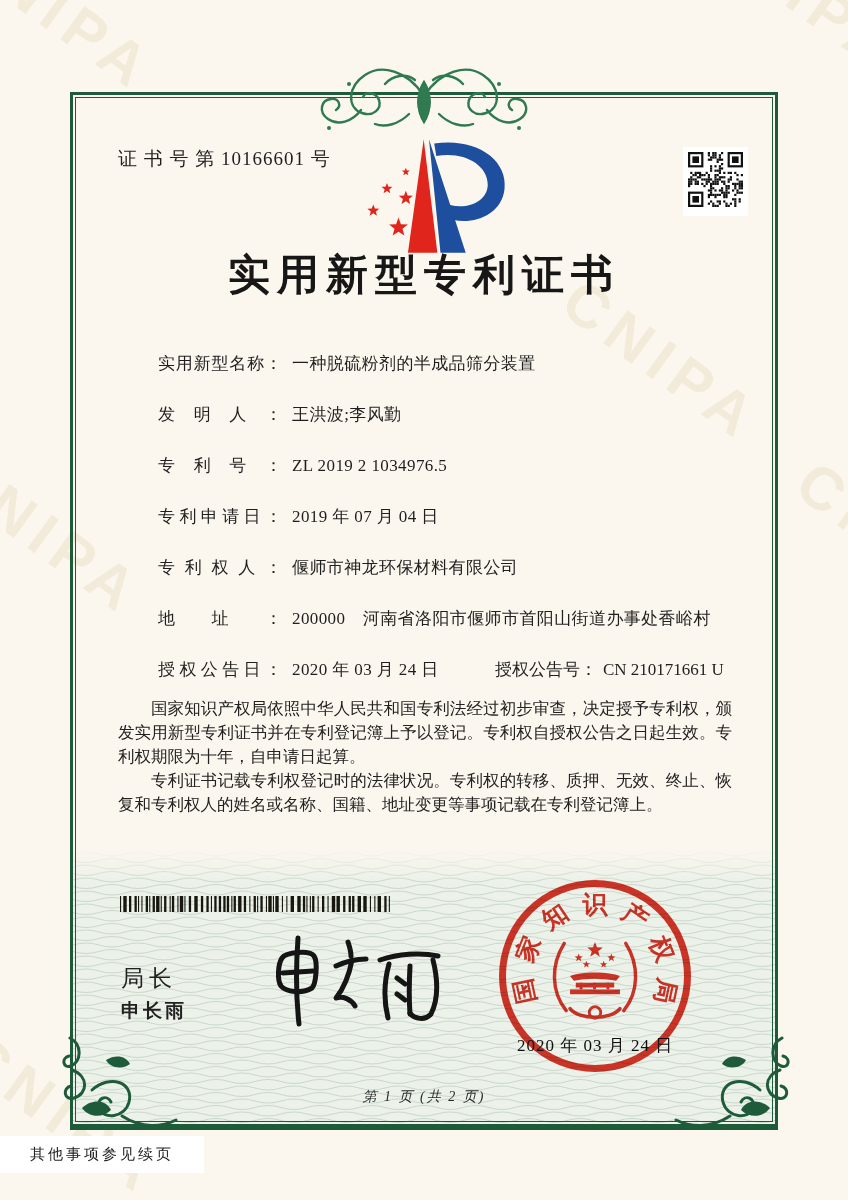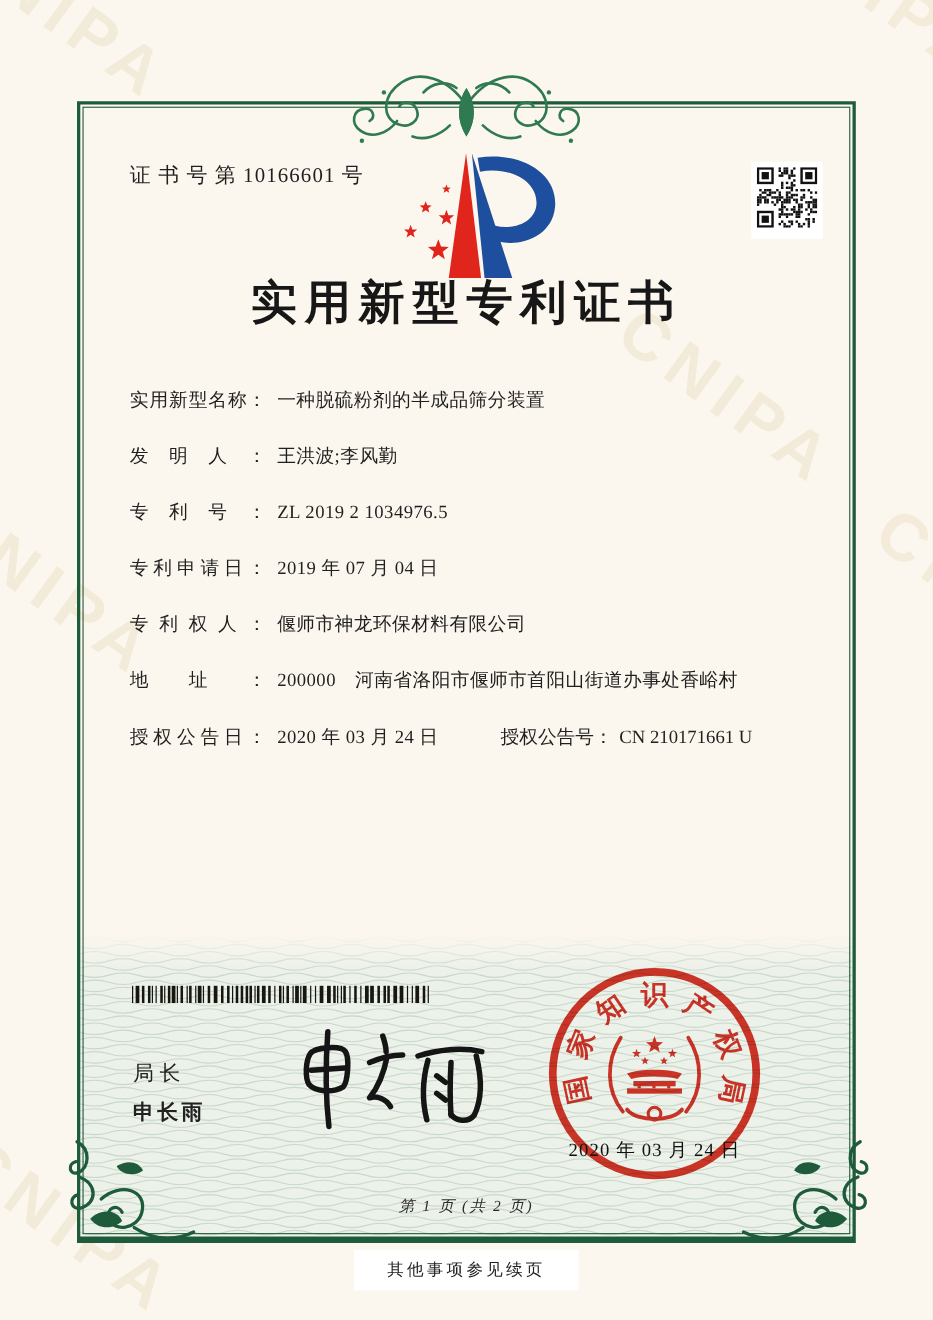--- a/index.html
+++ b/index.html
@@ -42,31 +42,31 @@
   
   .cert-no{position:absolute;left:118px;top:146px;font-size:19px;letter-spacing:1px;z-index:5;}
   .qr{position:absolute;left:683px;top:147px;background:#fff;padding:5px;z-index:5;}
   .logo{position:absolute;left:346px;top:137px;z-index:5;}
   .title{
     position:absolute;left:0;top:247px;width:848px;text-align:center;z-index:5;
     font-size:42px;font-weight:bold;letter-spacing:7px;color:#171717;
   }
   
   .fields{position:absolute;left:118px;top:352px;width:618px;font-size:17px;z-index:5;}
-  .frow{position:relative;height:26px;margin-bottom:25px;white-space:nowrap;}
+  .frow{position:relative;height:26px;margin-bottom:25px;white-space:nowrap;margin-left:40px;}
   .f-label{display:inline-block;width:124px;text-align:justify;text-align-last:justify;}
   .f-value{margin-left:10px;letter-spacing:.4px;}
   .f-pair2{position:absolute;left:337px;top:0;}
   .f-label2{margin-right:6px;}
   
   .paras{position:absolute;left:118px;top:697px;width:614px;z-index:5;}
   .paras p{margin:0;font-size:16.5px;line-height:24px;text-align:justify;text-indent:2em;color:#222;}
   
   .barcode{position:absolute;left:120px;top:896px;z-index:5;}
-  .sig-title{position:absolute;left:121px;top:963px;font-size:19px;letter-spacing:5px;z-index:5;
+  .sig-title{position:absolute;left:121px;top:963px;font-size:23px;letter-spacing:5px;z-index:5;
              font-family:"Liberation Sans","DejaVu Sans",sans-serif;font-weight:500;color:#222;}
   .sig-name{position:absolute;left:121px;top:998px;font-size:19px;letter-spacing:3px;z-index:5;
             font-family:"Liberation Sans","DejaVu Sans",sans-serif;font-weight:700;color:#222;}
   .signature{position:absolute;left:252px;top:926px;z-index:5;}
   .seal{
     position:absolute;left:499px;top:880px;width:192px;height:192px;z-index:6;
     border:7px solid #d92a1c;border-radius:50%;box-sizing:border-box;
     mix-blend-mode:multiply;opacity:.94;
   }
   .seal-char{
@@ -75,21 +75,21 @@
   }
   .seal-emblem{position:absolute;left:50%;top:50%;transform:translate(-50%,-46%);}
   .seal-date{
     position:absolute;left:480px;top:1034px;width:230px;text-align:center;z-index:7;
     font-size:17px;letter-spacing:1px;color:#101010;
   }
   .page-info{
     position:absolute;left:73px;top:1088px;width:702px;text-align:center;z-index:5;
     font-size:14px;letter-spacing:2px;color:#2a2a2a;font-style:italic;
   }
-  .cont-note-wrap{position:absolute;left:0;top:1136px;width:848px;text-align:center;z-index:5;}
+  .cont-note-wrap{position:absolute;left:0;top:1136px;width:848px;z-index:5;}
   .cont-note{
     display:inline-block;background:#ffffff;padding:9px 30px;
     font-size:15px;letter-spacing:3px;color:#222;
   }
 </style>
 </head>
 <body>
 
 <div class="page">
 
@@ -407,20 +407,24 @@
       <span class="f-label">地址：</span><span class="f-value">200000　河南省洛阳市偃师市首阳山街道办事处香峪村</span>
     </div>
     <div class="frow">
       <span class="f-label">授权公告日：</span><span class="f-value">2020 年 03 月 24 日</span>
       <span class="f-pair2">
         <span class="f-label2">授权公告号：</span><span>CN 210171661 U</span>
       </span>
     </div>
   </div>
 
+  <div class="paras">
+    <p>国家知识产权局依照中华人民共和国专利法经过初步审查，决定授予专利权，颁发实用新型专利证书并在专利登记簿上予以登记。专利权自授权公告之日起生效。专利权期限为十年，自申请日起算。</p>
+    <p>专利证书记载专利权登记时的法律状况。专利权的转移、质押、无效、终止、恢复和专利权人的姓名或名称、国籍、地址变更等事项记载在专利登记簿上。</p>
+  </div>
 
   <div class="barcode">
     <svg id="barcode" width="278" height="16" viewBox="0 0 278 16">
         <rect x="0.0" y="0" width="1.1" height="16" fill="#17170f"></rect>
         <rect x="3.3" y="0" width="3.4" height="16" fill="#17170f"></rect>
         <rect x="9.0" y="0" width="2.3" height="16" fill="#17170f"></rect>
         <rect x="14.5" y="0" width="2.3" height="16" fill="#17170f"></rect>
         <rect x="18.0" y="0" width="1.1" height="16" fill="#17170f"></rect>
         <rect x="21.4" y="0" width="1.1" height="16" fill="#17170f"></rect>
         <rect x="25.7" y="0" width="2.3" height="16" fill="#17170f"></rect>

